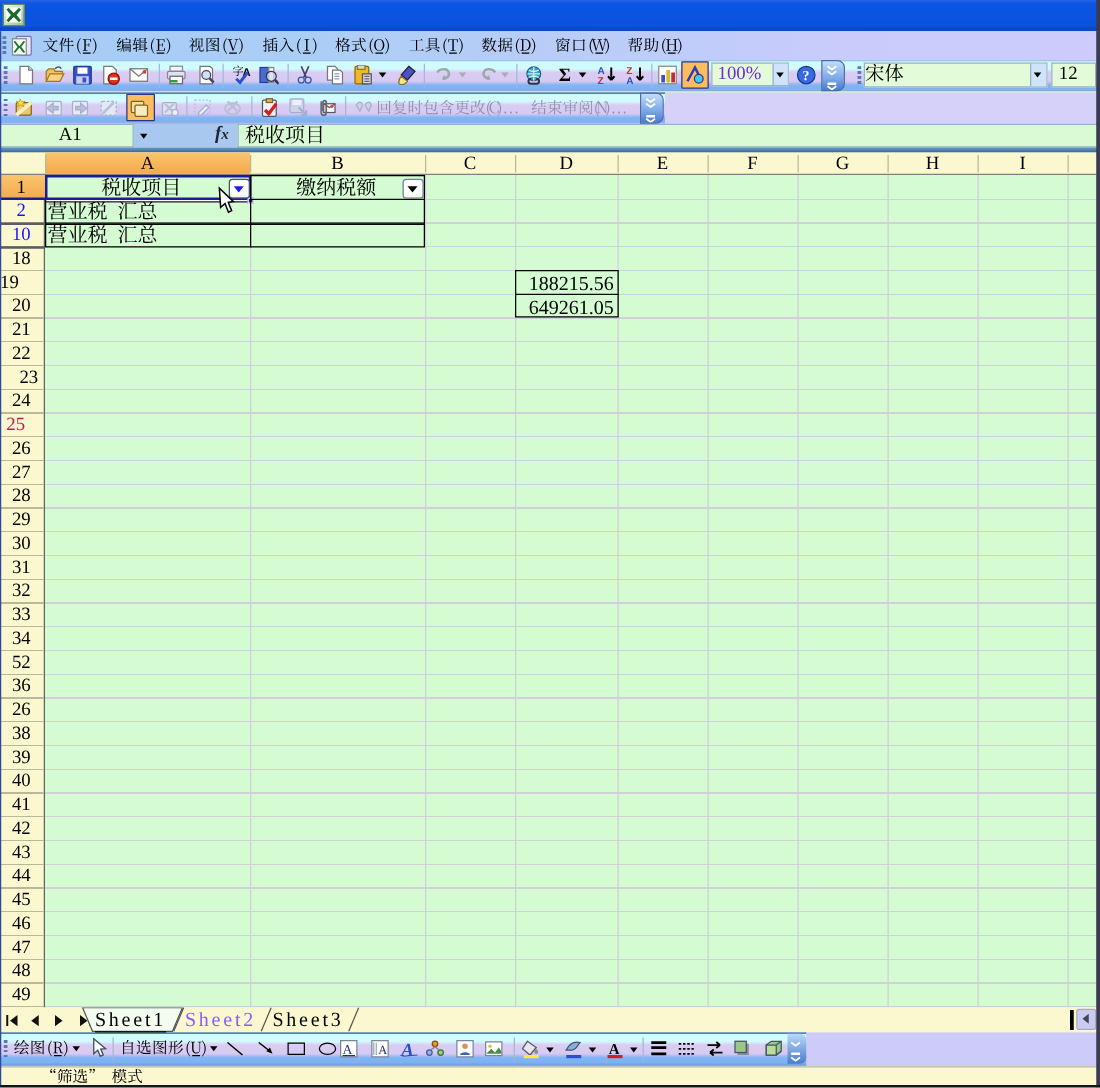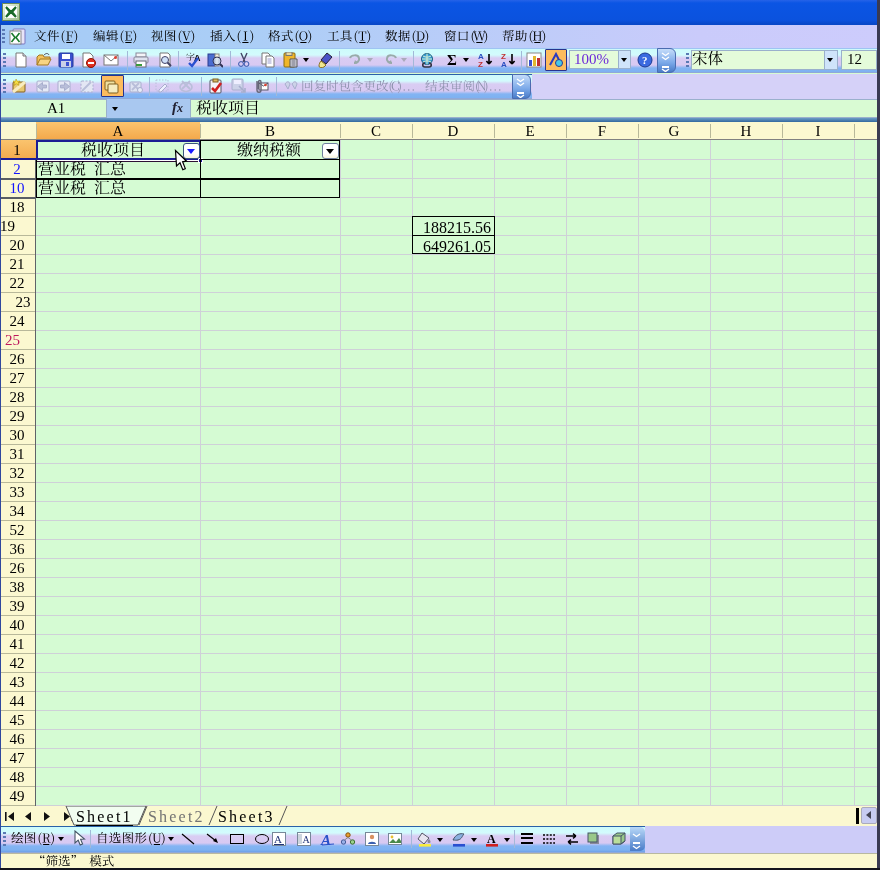--- a/index.html
+++ b/index.html
@@ -490,21 +490,21 @@
       <path d="M40 0l6 4.5-6 4.5z" fill="#111"></path>
       <path d="M60 0l6 4.5-6 4.5zM67.5 0h1.6v9h-1.6z" fill="#111"></path>
     </svg>
 <svg width="90" height="20" style="position:absolute;left:60px;top:806px">
       <path d="M6 0 L14 19 L78 19 L86 0 Z" fill="#f2fdf0" stroke="#555" stroke-width="1"></path>
     </svg>
 <div class="abs" style="left:76px;top:808px;font:16px 'Liberation Serif';letter-spacing:2.2px;color:#000"><span style="border-bottom:1px solid #000">Sheet1</span></div>
 <svg width="160" height="20" style="position:absolute;left:138px;top:806px">
       <path d="M9 0 L1 19 M79 0 L71 19 M149 0 L141 19" stroke="#555" fill="none"></path>
     </svg>
-<div class="abs" style="left:148px;top:808px;font:16px 'Liberation Serif';letter-spacing:2.2px;color:#737373">Sheet2</div>
+<div class="abs" style="left:148px;top:808px;font:16px 'Liberation Serif';letter-spacing:2.2px;color:#8b5cf6">Sheet2</div>
 <div class="abs" style="left:218px;top:808px;font:16px 'Liberation Serif';letter-spacing:2.2px;color:#000">Sheet3</div>
 <div class="abs" style="left:856px;top:808px;width:3px;height:16px;background:#000"></div>
 <div class="abs" style="left:861px;top:807px;width:16px;height:17px;background:#c8ccf2;border:1px solid #aab;border-radius:2px"></div>
 <div class="abs" style="left:866px;top:811px;width:0;height:0;border-top:4.5px solid transparent;border-bottom:4.5px solid transparent;border-right:5px solid #445"></div>
 <div style="position:absolute;left:3px;top:832px;width:3px;height:15px;background:repeating-linear-gradient(180deg,#5a79b4 0 2px,rgba(0,0,0,0) 2px 4px)"></div>
 <div style="position:absolute;left:11px;top:832px;width:45px;height:14px">
       <svg width="45" height="14.5" viewBox="0 0 45 14.5" style="position:absolute;left:0;top:0">
         <path d="M9.2 3.9 8.6 4.6H5.6L5.7 5H10C10.1 5 10.2 4.9 10.3 4.8C9.9 4.4 9.2 3.9 9.2 3.9ZM0.5 9.7 1 10.7C1.1 10.7 1.2 10.6 1.3 10.4C2.7 9.7 3.8 9.1 4.6 8.7L4.6 8.5C2.9 9 1.2 9.5 0.5 9.7ZM9.2 8.1 9 8.2C9.4 8.7 9.9 9.3 10.2 10C8.3 10.1 6.5 10.2 5.4 10.3C6.4 9.5 7.4 8.5 8.1 7.7C8.3 7.7 8.5 7.7 8.5 7.5L7.5 7H11.3C11.5 7 11.6 6.9 11.6 6.8C11.2 6.4 10.5 5.8 10.5 5.8L9.8 6.6H4.4L4.5 7H7.3C6.8 7.9 5.7 9.5 4.8 10.1C4.7 10.2 4.5 10.2 4.5 10.2L4.9 11.3C5 11.3 5.1 11.2 5.1 11.1C7.3 10.8 9.1 10.4 10.4 10.2C10.6 10.6 10.8 11 10.9 11.3C11.8 12 12.4 10 9.2 8.1ZM3.8 0.6 2.6 0.1C2.3 1 1.4 2.8 0.7 3.5C0.7 3.6 0.4 3.6 0.4 3.6L0.9 4.8C1 4.7 1 4.6 1.1 4.5C1.8 4.4 2.4 4.2 2.9 4C2.3 5 1.5 6.1 0.8 6.7C0.7 6.8 0.5 6.8 0.5 6.8L0.9 8C1 7.9 1.1 7.8 1.2 7.7C2.5 7.2 3.6 6.7 4.2 6.5L4.2 6.3C3.2 6.5 2.1 6.7 1.4 6.8C2.6 5.7 3.9 4.1 4.6 3C4.8 3.1 5 3 5 2.9L3.9 2.2C3.7 2.6 3.5 3.1 3.2 3.6L1.1 3.7C1.9 2.9 2.8 1.7 3.3 0.8C3.6 0.8 3.7 0.7 3.8 0.6ZM8.9 0.5 7.6 -0.1C6.7 2.1 5.2 4.1 3.8 5.2L3.9 5.4C5.5 4.5 7.1 2.9 8.2 0.9C8.9 2.5 10.2 4.1 11.6 5C11.6 4.8 11.9 4.5 12.2 4.5L12.2 4.3C10.8 3.6 9.1 2.1 8.4 0.6C8.6 0.7 8.8 0.6 8.9 0.5Z M18 6.5 18 6.7C19 6.9 19.8 7.4 20.1 7.8C20.9 8 21.1 6.4 18 6.5ZM16.7 8.1 16.7 8.3C18.6 8.7 20.3 9.4 21 10C22 10.2 22.1 8.3 16.7 8.1ZM23.1 1.1V10.2H15V1.1ZM15 11.1V10.6H23.1V11.4H23.2C23.5 11.4 23.9 11.2 23.9 11.1V1.3C24.2 1.2 24.4 1.2 24.5 1L23.4 0.2L23 0.8H15.1L14.2 0.3V11.5H14.3C14.7 11.5 15 11.3 15 11.1ZM18.7 1.7 17.5 1.2C17.2 2.4 16.5 3.9 15.6 4.9L15.7 5.1C16.3 4.6 16.8 4 17.3 3.4C17.6 4 18.1 4.6 18.6 5.1C17.7 5.8 16.6 6.5 15.3 6.9L15.4 7.1C16.8 6.7 18.1 6.1 19.1 5.4C20 6.1 21 6.5 22.1 6.8C22.2 6.5 22.5 6.2 22.8 6.2L22.8 6C21.7 5.8 20.6 5.5 19.7 5C20.4 4.4 21.1 3.8 21.5 3C21.8 3 22 3 22.1 2.9L21.2 2.1L20.6 2.6H17.9C18 2.3 18.1 2.1 18.2 1.8C18.5 1.8 18.6 1.8 18.7 1.7ZM17.5 3.2 17.7 2.9H20.6C20.2 3.5 19.7 4.1 19.1 4.7C18.4 4.3 17.9 3.8 17.5 3.2Z M28.5 6.7C28.5 4.4 29 2.8 30.6 0.5L30.4 0.3C28.5 2.2 27.6 4.2 27.6 6.7C27.6 9.2 28.5 11.2 30.4 13.2L30.6 13C29 10.7 28.5 9.1 28.5 6.7Z M31.5 1.8 32.8 1.9C32.8 3.1 32.8 4.4 32.8 5.6V6.3C32.8 7.5 32.8 8.8 32.8 10L31.5 10.1V10.5H35.2V10.1L33.9 10C33.9 8.8 33.9 7.6 33.9 6.2H34.8C35.9 6.2 36.3 6.6 36.5 7.7L37.2 9.8C37.3 10.4 37.6 10.6 38.5 10.6C38.9 10.6 39.3 10.6 39.6 10.5V10.1L38.3 10L37.6 7.7C37.4 6.8 37 6.3 36.1 6.1C37.6 5.8 38.4 4.9 38.4 3.8C38.4 2.2 37.3 1.4 35.3 1.4H31.5ZM33.9 1.8H35.1C36.7 1.8 37.4 2.5 37.4 3.8C37.4 4.9 36.6 5.8 35.2 5.8H33.9C33.9 4.3 33.9 3 33.9 1.8Z M42.1 6.7C42.1 9.1 41.6 10.7 39.9 13L40.2 13.2C42 11.2 43 9.2 43 6.7C43 4.2 42 2.2 40.2 0.3L39.9 0.5C41.5 2.7 42.1 4.4 42.1 6.7Z M32.1 12h6.2v1h-6.2z" fill="#000"></path>
       </svg>
     </div>

